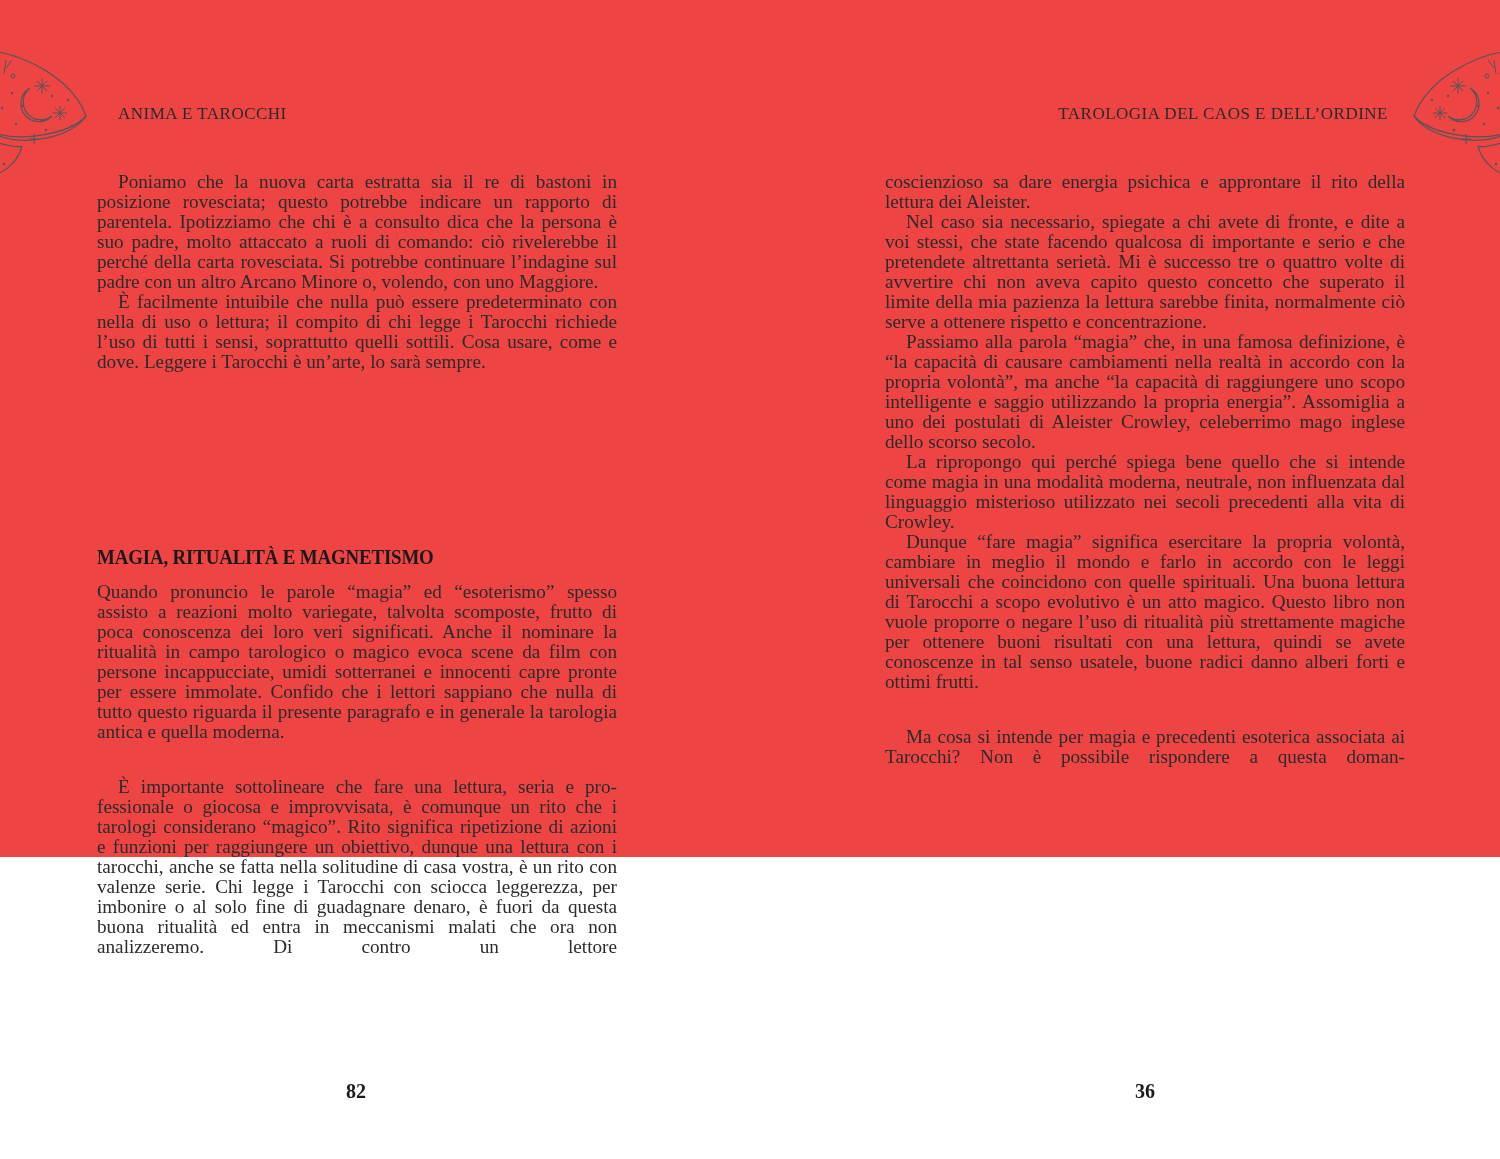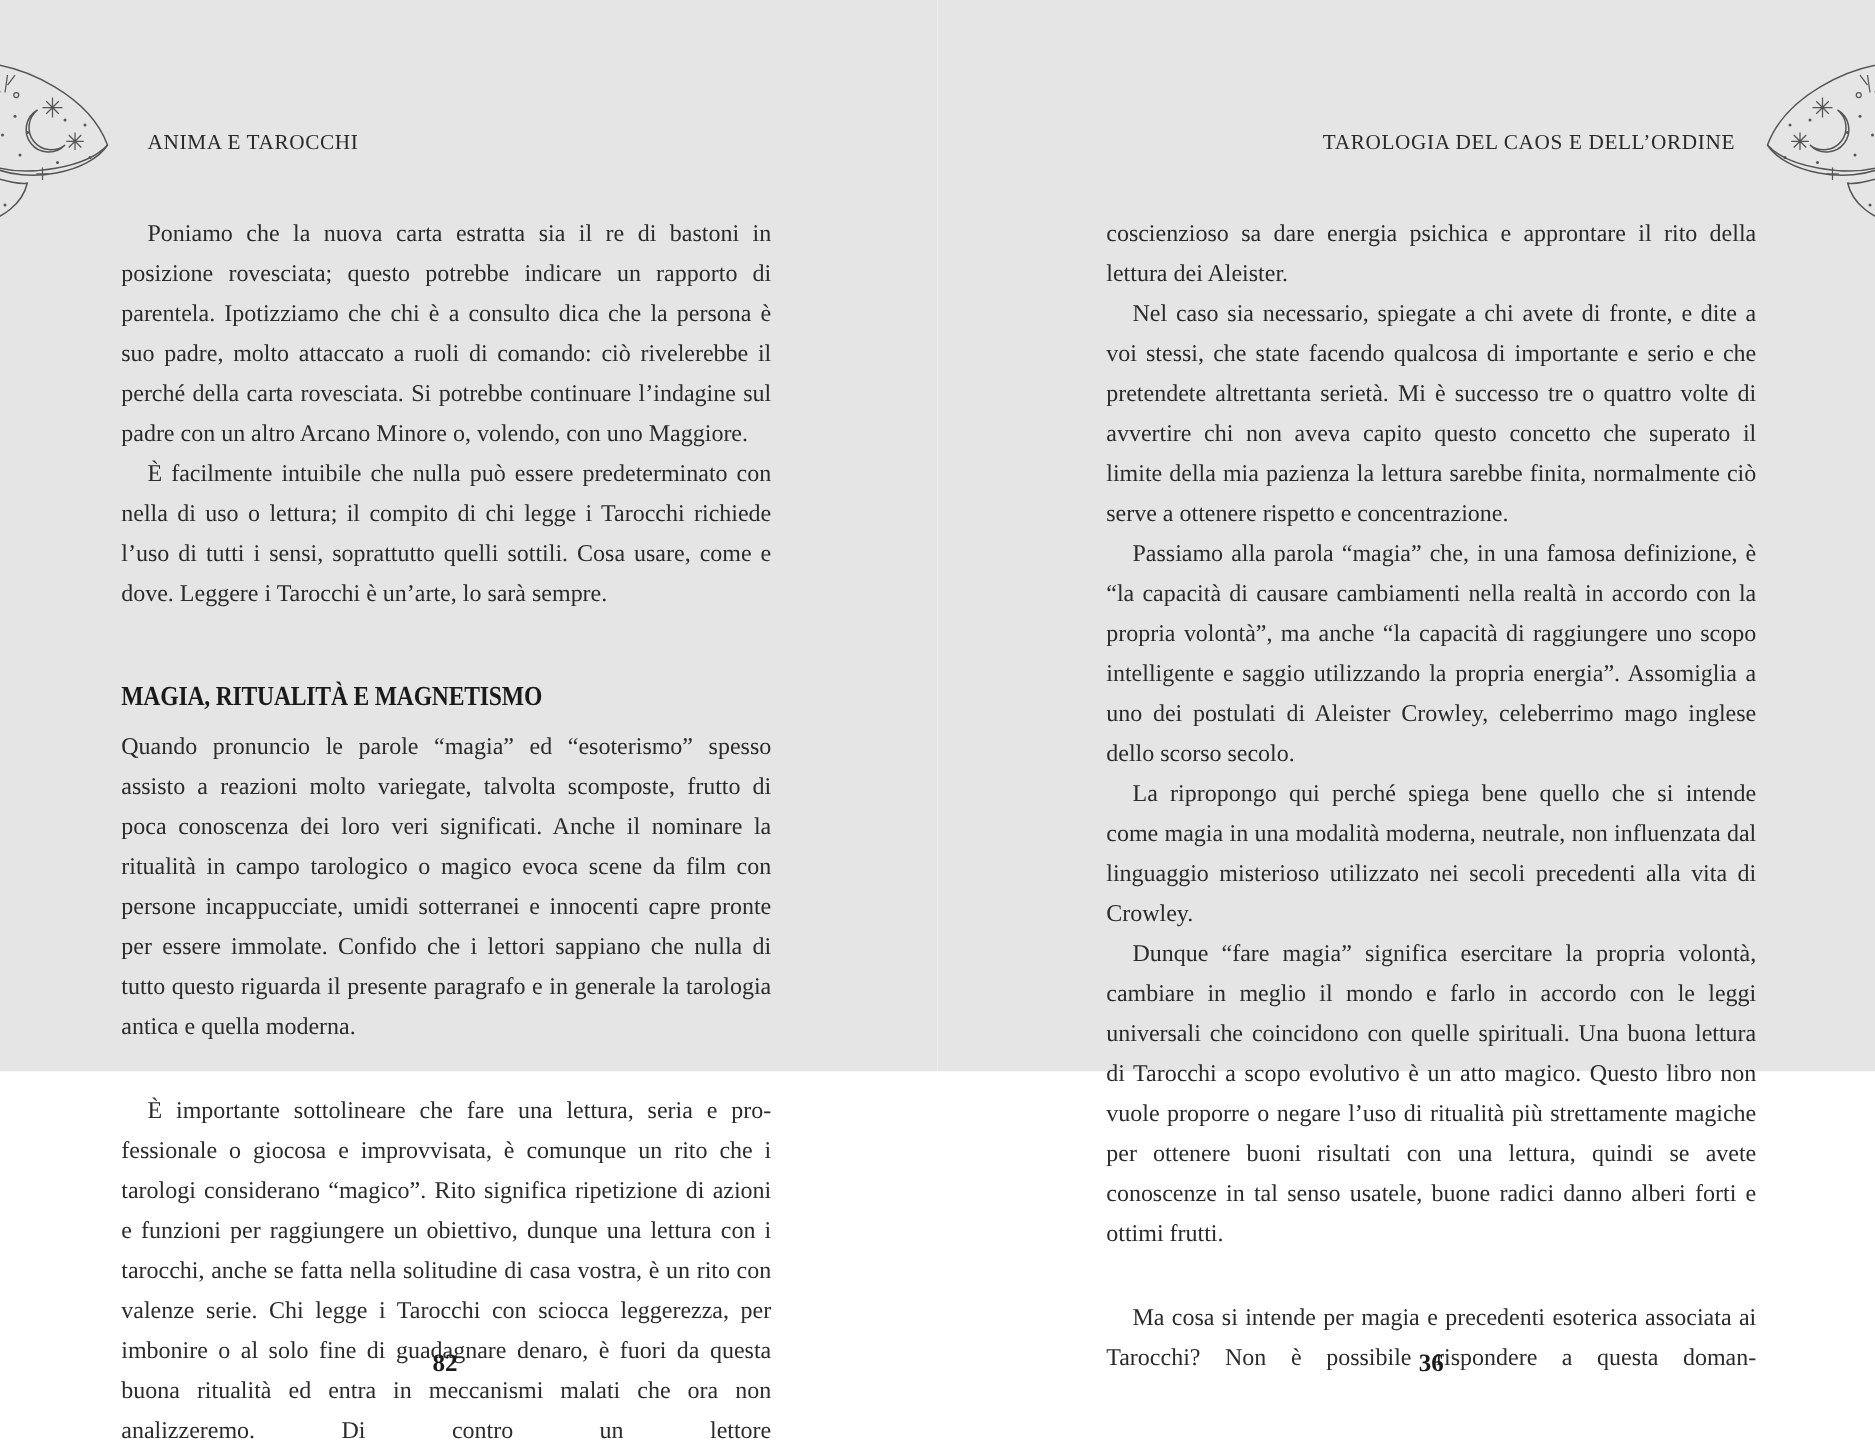--- a/index.html
+++ b/index.html
@@ -1,39 +1,39 @@
 <!DOCTYPE html>
 <html><head>
 <meta charset="utf-8">
 <style>
   html, body { margin: 0; padding: 0; background: #ffffff; }
   body { width: 1500px; height: 1159px; position: relative; overflow: hidden; }
   .page {
-    position: absolute; top: 0; height: 857px; width: 750px; background: #e5e5e5;
+    position: absolute; top: 0; height: 857px; width: 750px; background: #ef4444;
   }
   .page.left { left: 0; }
   .page.right { left: 750px; }
 
   .running-head {
     position: absolute; top: 104px;
     font-family: "Liberation Serif", "DejaVu Serif", serif;
     font-size: 17px; letter-spacing: 0.5px; color: #2a2a2a;
     text-transform: uppercase; font-variant: small-caps; white-space: nowrap;
   }
   .left .running-head { left: 118px; }
   .right .running-head { right: 112px; }
 
   .ornament { position: absolute; top: 38px; width: 120px; height: 140px; }
   .left .ornament { left: -18px; }
   .right .ornament { right: -18px; }
 
   .text-block {
     position: absolute; width: 520px;
     font-family: "Liberation Serif", "DejaVu Serif", serif;
-    font-size: 19.2px; line-height: 32px; color: #2b2b2b;
+    font-size: 19.2px; line-height: 20px; color: #2b2b2b;
     text-align: justify; hyphens: manual;
   }
   .left .text-block.top { left: 97px; top: 172px; }
   .left .text-block.bottom { left: 97px; top: 582px; }
   .right .text-block { left: 135px; top: 172px; }
 
   .text-block p { margin: 0; text-indent: 0; }
   .text-block p.indent { text-indent: 21px; }
   .text-block p.justify-last { text-align-last: justify; margin-top: 35px; }
 

